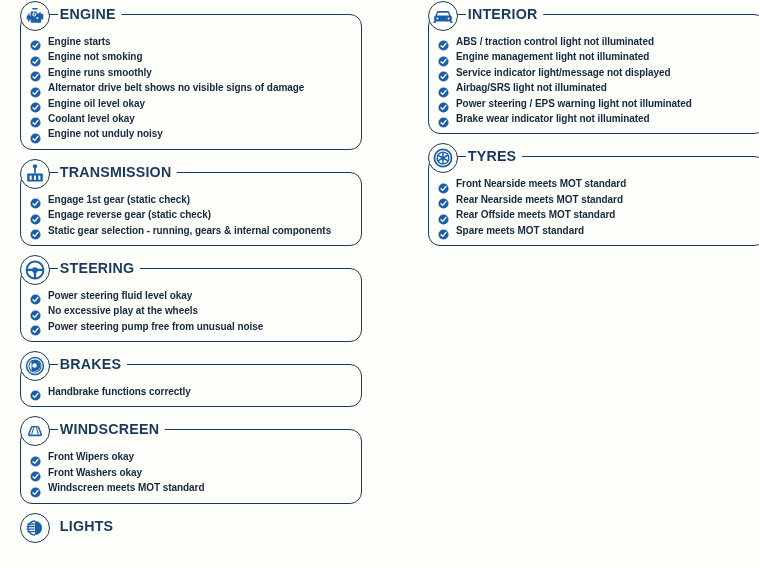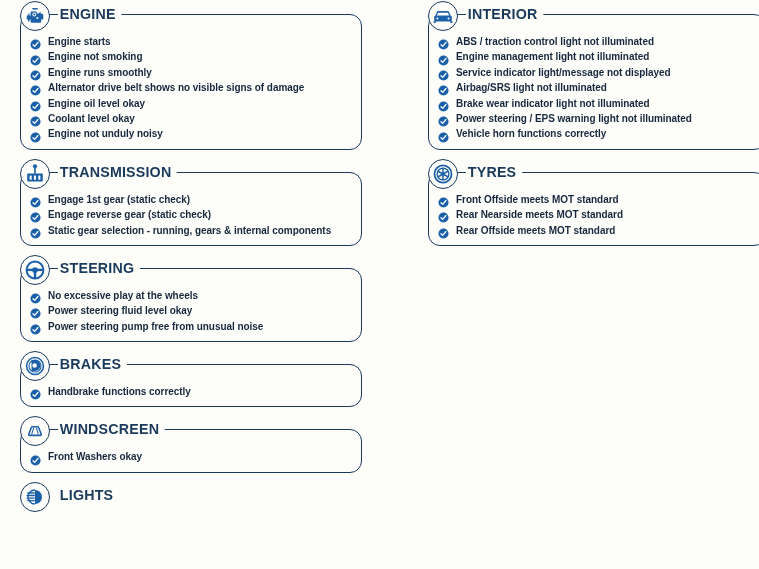--- a/index.html
+++ b/index.html
@@ -83,21 +83,21 @@
     z-index: 1;
     pointer-events: none;
   }
   .body-wrap {
     position: relative;
     z-index: 2;
     padding: 4px 10px 8px 10px;
   }
   .item {
     display: flex;
-    align-items: center;
+    align-items: flex-end;
     height: 15.4px;
     line-height: 15.4px;
   }
   .check {
     flex: 0 0 auto;
     width: 11px;
     height: 11px;
     margin-top: 2px;
     margin-right: 7px;
   }
@@ -239,28 +239,28 @@
             </svg>
           </div>
           <div class="section-title">STEERING</div>
         </div>
         <div class="body-wrap">
           <div class="item">
             <span class="check"><svg xmlns="http://www.w3.org/2000/svg" width="11" height="11" viewBox="0 0 24 24">
                 <circle cx="12" cy="12" r="11" fill="#1a5fa8"></circle>
                 <path d="M6.6 12.4l3.6 3.6 7.2-8.4" fill="none" stroke="#ffffff" stroke-width="2.8" stroke-linecap="round" stroke-linejoin="round"></path>
               </svg></span>
+            <span class="item-label">Power steering fluid level okay</span>
+          </div>
+          <div class="item">
+            <span class="check"><svg xmlns="http://www.w3.org/2000/svg" width="11" height="11" viewBox="0 0 24 24">
+                <circle cx="12" cy="12" r="11" fill="#1a5fa8"></circle>
+                <path d="M6.6 12.4l3.6 3.6 7.2-8.4" fill="none" stroke="#ffffff" stroke-width="2.8" stroke-linecap="round" stroke-linejoin="round"></path>
+              </svg></span>
             <span class="item-label">No excessive play at the wheels</span>
-          </div>
-          <div class="item">
-            <span class="check"><svg xmlns="http://www.w3.org/2000/svg" width="11" height="11" viewBox="0 0 24 24">
-                <circle cx="12" cy="12" r="11" fill="#1a5fa8"></circle>
-                <path d="M6.6 12.4l3.6 3.6 7.2-8.4" fill="none" stroke="#ffffff" stroke-width="2.8" stroke-linecap="round" stroke-linejoin="round"></path>
-              </svg></span>
-            <span class="item-label">Power steering fluid level okay</span>
           </div>
           <div class="item">
             <span class="check"><svg xmlns="http://www.w3.org/2000/svg" width="11" height="11" viewBox="0 0 24 24">
                 <circle cx="12" cy="12" r="11" fill="#1a5fa8"></circle>
                 <path d="M6.6 12.4l3.6 3.6 7.2-8.4" fill="none" stroke="#ffffff" stroke-width="2.8" stroke-linecap="round" stroke-linejoin="round"></path>
               </svg></span>
             <span class="item-label">Power steering pump free from unusual noise</span>
           </div>
         </div>
       </div>
@@ -300,21 +300,35 @@
             </svg>
           </div>
           <div class="section-title">WINDSCREEN</div>
         </div>
         <div class="body-wrap">
           <div class="item">
             <span class="check"><svg xmlns="http://www.w3.org/2000/svg" width="11" height="11" viewBox="0 0 24 24">
                 <circle cx="12" cy="12" r="11" fill="#1a5fa8"></circle>
                 <path d="M6.6 12.4l3.6 3.6 7.2-8.4" fill="none" stroke="#ffffff" stroke-width="2.8" stroke-linecap="round" stroke-linejoin="round"></path>
               </svg></span>
+            <span class="item-label">Front Wipers okay</span>
+          </div>
+          <div class="item">
+            <span class="check"><svg xmlns="http://www.w3.org/2000/svg" width="11" height="11" viewBox="0 0 24 24">
+                <circle cx="12" cy="12" r="11" fill="#1a5fa8"></circle>
+                <path d="M6.6 12.4l3.6 3.6 7.2-8.4" fill="none" stroke="#ffffff" stroke-width="2.8" stroke-linecap="round" stroke-linejoin="round"></path>
+              </svg></span>
             <span class="item-label">Front Washers okay</span>
+          </div>
+          <div class="item">
+            <span class="check"><svg xmlns="http://www.w3.org/2000/svg" width="11" height="11" viewBox="0 0 24 24">
+                <circle cx="12" cy="12" r="11" fill="#1a5fa8"></circle>
+                <path d="M6.6 12.4l3.6 3.6 7.2-8.4" fill="none" stroke="#ffffff" stroke-width="2.8" stroke-linecap="round" stroke-linejoin="round"></path>
+              </svg></span>
+            <span class="item-label">Windscreen meets MOT standard</span>
           </div>
         </div>
       </div>
       <div class="section">
         <div class="section-head">
           <div class="icon-badge">
             <svg xmlns="http://www.w3.org/2000/svg" width="22" height="22" viewBox="0 0 24 24">
               <path d="M12 4.4c4.2 0 7.6 3.4 7.6 7.6s-3.4 7.6-7.6 7.6z" fill="#1a5fa8"></path>
               <path d="M12 4.4a7.6 7.6 0 000 15.2" fill="none" stroke="#1a5fa8" stroke-width="1.5"></path>
               <g stroke="#1a5fa8" stroke-width="1.5" stroke-linecap="round">
@@ -372,35 +386,28 @@
                 <circle cx="12" cy="12" r="11" fill="#1a5fa8"></circle>
                 <path d="M6.6 12.4l3.6 3.6 7.2-8.4" fill="none" stroke="#ffffff" stroke-width="2.8" stroke-linecap="round" stroke-linejoin="round"></path>
               </svg></span>
             <span class="item-label">Airbag/SRS light not illuminated</span>
           </div>
           <div class="item">
             <span class="check"><svg xmlns="http://www.w3.org/2000/svg" width="11" height="11" viewBox="0 0 24 24">
                 <circle cx="12" cy="12" r="11" fill="#1a5fa8"></circle>
                 <path d="M6.6 12.4l3.6 3.6 7.2-8.4" fill="none" stroke="#ffffff" stroke-width="2.8" stroke-linecap="round" stroke-linejoin="round"></path>
               </svg></span>
+            <span class="item-label">Power steering / EPS warning light not illuminated</span>
+          </div>
+          <div class="item">
+            <span class="check"><svg xmlns="http://www.w3.org/2000/svg" width="11" height="11" viewBox="0 0 24 24">
+                <circle cx="12" cy="12" r="11" fill="#1a5fa8"></circle>
+                <path d="M6.6 12.4l3.6 3.6 7.2-8.4" fill="none" stroke="#ffffff" stroke-width="2.8" stroke-linecap="round" stroke-linejoin="round"></path>
+              </svg></span>
             <span class="item-label">Brake wear indicator light not illuminated</span>
-          </div>
-          <div class="item">
-            <span class="check"><svg xmlns="http://www.w3.org/2000/svg" width="11" height="11" viewBox="0 0 24 24">
-                <circle cx="12" cy="12" r="11" fill="#1a5fa8"></circle>
-                <path d="M6.6 12.4l3.6 3.6 7.2-8.4" fill="none" stroke="#ffffff" stroke-width="2.8" stroke-linecap="round" stroke-linejoin="round"></path>
-              </svg></span>
-            <span class="item-label">Power steering / EPS warning light not illuminated</span>
-          </div>
-          <div class="item">
-            <span class="check"><svg xmlns="http://www.w3.org/2000/svg" width="11" height="11" viewBox="0 0 24 24">
-                <circle cx="12" cy="12" r="11" fill="#1a5fa8"></circle>
-                <path d="M6.6 12.4l3.6 3.6 7.2-8.4" fill="none" stroke="#ffffff" stroke-width="2.8" stroke-linecap="round" stroke-linejoin="round"></path>
-              </svg></span>
-            <span class="item-label">Vehicle horn functions correctly</span>
           </div>
         </div>
       </div>
       <div class="section">
         <div class="frame"></div>
         <div class="section-head">
           <div class="icon-badge">
             <svg xmlns="http://www.w3.org/2000/svg" width="22" height="22" viewBox="0 0 24 24">
               <circle cx="12" cy="12" r="9.3" fill="none" stroke="#1a5fa8" stroke-width="1.9"></circle>
               <circle cx="12" cy="12" r="6.4" fill="none" stroke="#1a5fa8" stroke-width="1.5"></circle>
@@ -416,32 +423,39 @@
             </svg>
           </div>
           <div class="section-title">TYRES</div>
         </div>
         <div class="body-wrap">
           <div class="item">
             <span class="check"><svg xmlns="http://www.w3.org/2000/svg" width="11" height="11" viewBox="0 0 24 24">
                 <circle cx="12" cy="12" r="11" fill="#1a5fa8"></circle>
                 <path d="M6.6 12.4l3.6 3.6 7.2-8.4" fill="none" stroke="#ffffff" stroke-width="2.8" stroke-linecap="round" stroke-linejoin="round"></path>
               </svg></span>
-            <span class="item-label">Front Offside meets MOT standard</span>
+            <span class="item-label">Front Nearside meets MOT standard</span>
           </div>
           <div class="item">
             <span class="check"><svg xmlns="http://www.w3.org/2000/svg" width="11" height="11" viewBox="0 0 24 24">
                 <circle cx="12" cy="12" r="11" fill="#1a5fa8"></circle>
                 <path d="M6.6 12.4l3.6 3.6 7.2-8.4" fill="none" stroke="#ffffff" stroke-width="2.8" stroke-linecap="round" stroke-linejoin="round"></path>
               </svg></span>
             <span class="item-label">Rear Nearside meets MOT standard</span>
           </div>
           <div class="item">
             <span class="check"><svg xmlns="http://www.w3.org/2000/svg" width="11" height="11" viewBox="0 0 24 24">
                 <circle cx="12" cy="12" r="11" fill="#1a5fa8"></circle>
                 <path d="M6.6 12.4l3.6 3.6 7.2-8.4" fill="none" stroke="#ffffff" stroke-width="2.8" stroke-linecap="round" stroke-linejoin="round"></path>
               </svg></span>
             <span class="item-label">Rear Offside meets MOT standard</span>
+          </div>
+          <div class="item">
+            <span class="check"><svg xmlns="http://www.w3.org/2000/svg" width="11" height="11" viewBox="0 0 24 24">
+                <circle cx="12" cy="12" r="11" fill="#1a5fa8"></circle>
+                <path d="M6.6 12.4l3.6 3.6 7.2-8.4" fill="none" stroke="#ffffff" stroke-width="2.8" stroke-linecap="round" stroke-linejoin="round"></path>
+              </svg></span>
+            <span class="item-label">Spare meets MOT standard</span>
           </div>
         </div>
       </div>
     </div>
 </div>
 
 </body></html>

